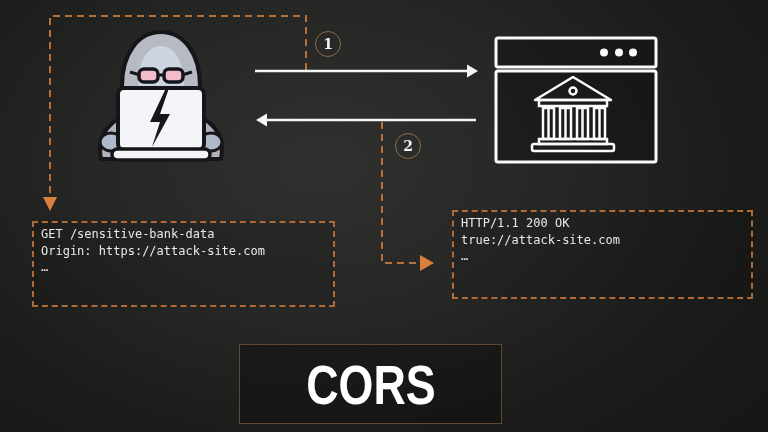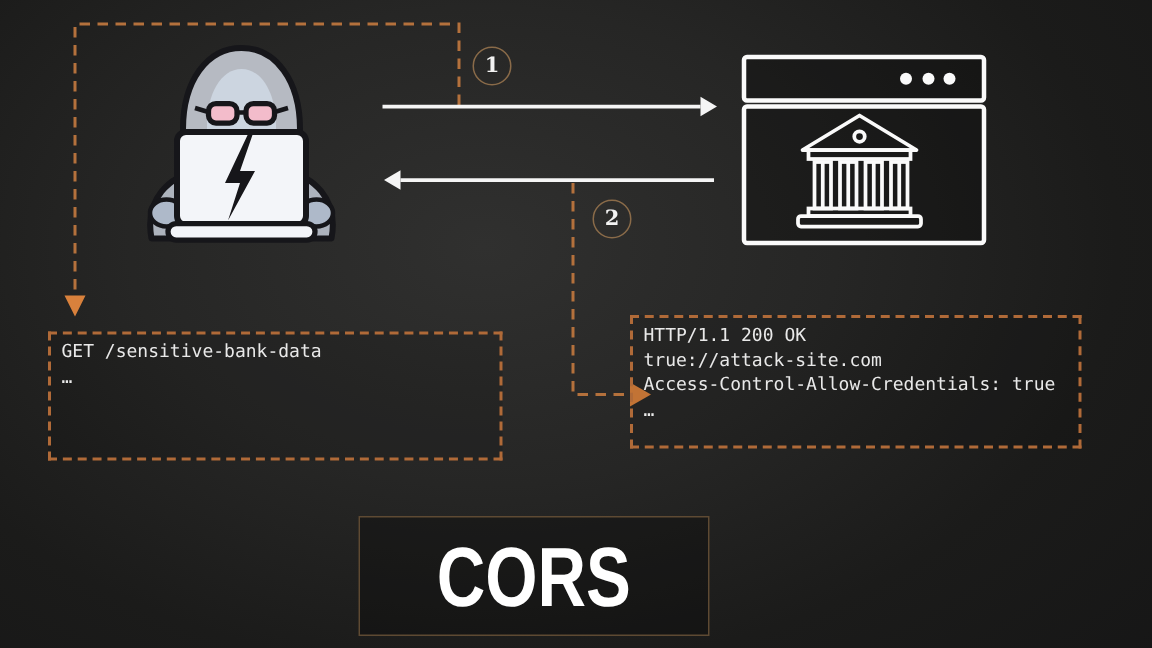--- a/index.html
+++ b/index.html
@@ -20,24 +20,24 @@
   .figure{position:absolute;}
   #attacker{left:86px;top:26px;width:150px;height:140px;}
   #bankwin{left:494px;top:36px;width:164px;height:128px;}
   .codebox{
     position:absolute;box-sizing:border-box;border:2px dashed #b06a38;
     padding:3px 7px;color:#e9e9e9;
     font:12px/16.5px "DejaVu Sans Mono",monospace;
     background:rgba(0,0,0,0.10);
   }
   #requestbox{left:32px;top:221px;width:303px;height:86px;}
-  #responsebox{left:420px;top:210px;width:301px;height:89px;}
+  #responsebox{left:452px;top:210px;width:301px;height:89px;}
   .code-line{white-space:pre;}
   .title-box{
-    position:absolute;left:239px;top:344px;width:234px;height:80px;box-sizing:border-box;
+    position:absolute;left:239px;top:344px;width:263px;height:80px;box-sizing:border-box;
     border:1px solid #5e4a33;background:rgba(10,10,10,0.35);
     display:flex;align-items:center;justify-content:center;
   }
   .title-text{
     color:#ffffff;font-weight:bold;font-size:56px;letter-spacing:0px;
     transform:scaleX(0.8);font-family:"Liberation Sans",sans-serif;
   }
 </style>
 </head>
 <body>
@@ -116,27 +116,27 @@
         <rect x="100" y="72" width="11" height="31"></rect>
         <line x1="105.5" y1="72" x2="105.5" y2="103"></line>
         <rect x="45" y="103" width="68" height="5"></rect>
         <rect x="38" y="108" width="82" height="7" rx="2"></rect>
       </g>
     </svg>
   </div>
 
   <div class="codebox" id="requestbox">
     <div class="code-line">GET /sensitive-bank-data</div>
+    <div class="code-line">Origin: https://attack-site.com</div>
     <div class="code-line">…</div>
   </div>
 
   <div class="codebox" id="responsebox">
     <div class="code-line">HTTP/1.1 200 OK</div>
     <div class="code-line">true://attack-site.com</div>
-    <div class="code-line">Access-Control-Allow-Credentials: true</div>
     <div class="code-line">…</div>
   </div>
 
   <div class="title-box">
     <span class="title-text">CORS</span>
   </div>
 
 </div>
 
 </body></html>

